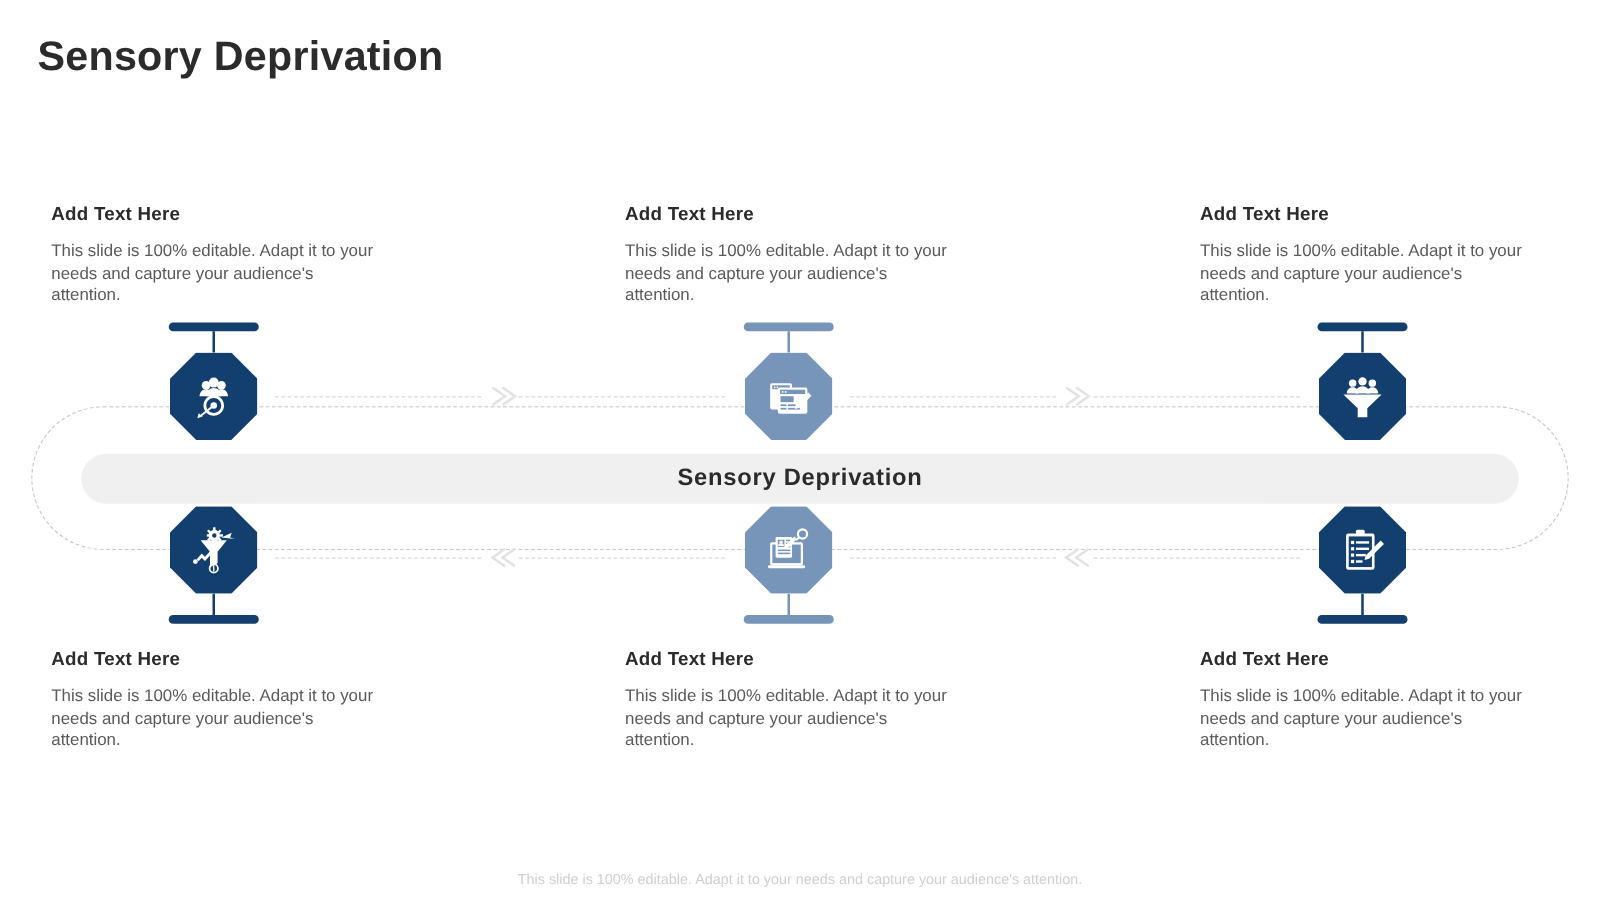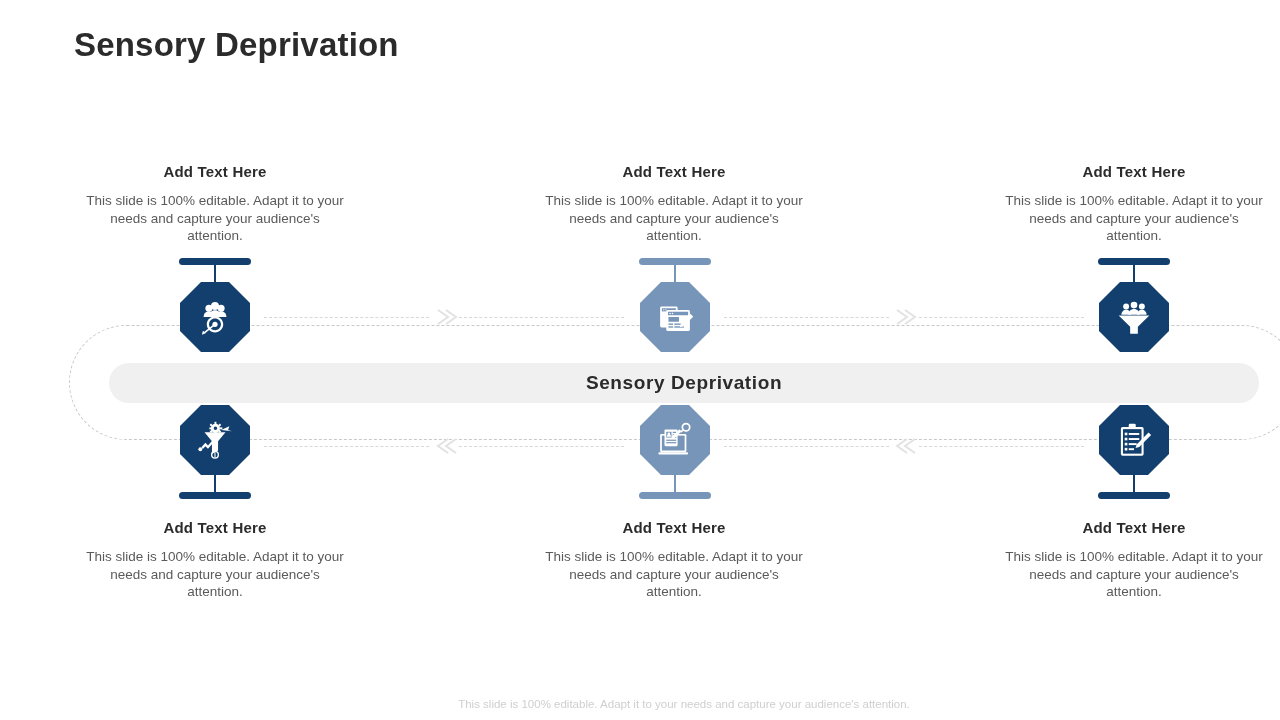--- a/index.html
+++ b/index.html
@@ -10,21 +10,20 @@
     background: #ffffff;
     font-family: "Liberation Sans", sans-serif;
     overflow: hidden;
   }
 
   .slide {
     position: relative;
     width: 1188px;
     height: 720px;
     background: #ffffff;
-    margin-left: 44px;
   }
 
   
   .slide-title {
     position: absolute;
     left: 30px;
     top: 26px;
     font-size: 33px;
     font-weight: bold;
     color: #2b2b2b;
@@ -119,21 +118,21 @@
     align-items: center;
     justify-content: center;
     clip-path: polygon(30% 0%, 70% 0%, 100% 30%, 100% 70%, 70% 100%, 30% 100%, 0% 70%, 0% 30%);
   }
   .octagon svg { display: block; }
 
   
   .txt-block {
     position: absolute;
     width: 260px;
-    text-align: center;
+    text-align: left;
   }
   .txt-top    { top: 163px; }
   .txt-bottom { top: 519px; }
 
   .txt-c1 { left: 41px; }
   .txt-c2 { left: 500px; }
   .txt-c3 { left: 960px; }
 
   .txt-heading {
     font-size: 15px;

